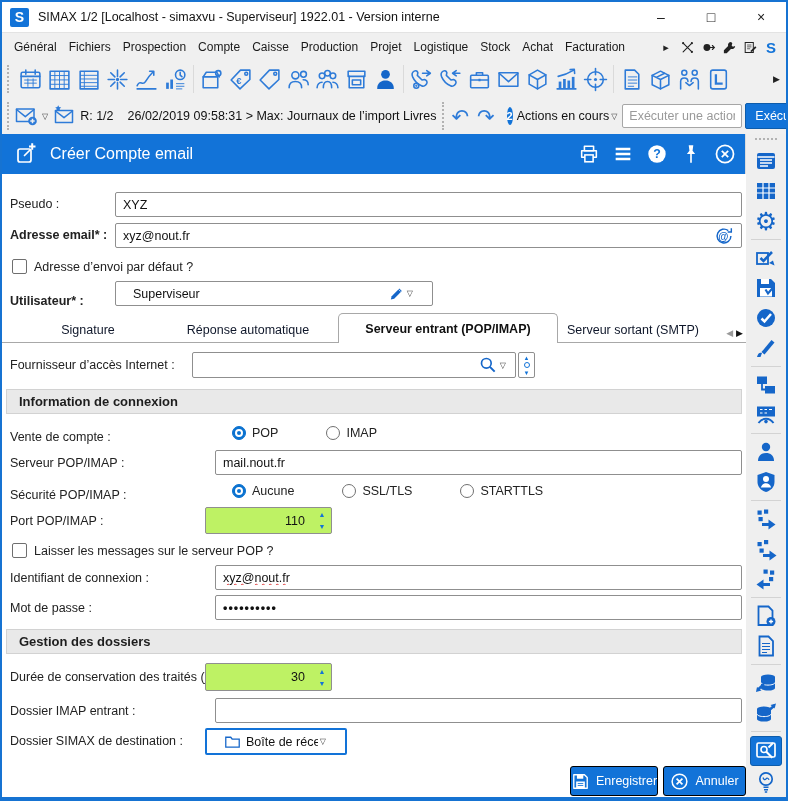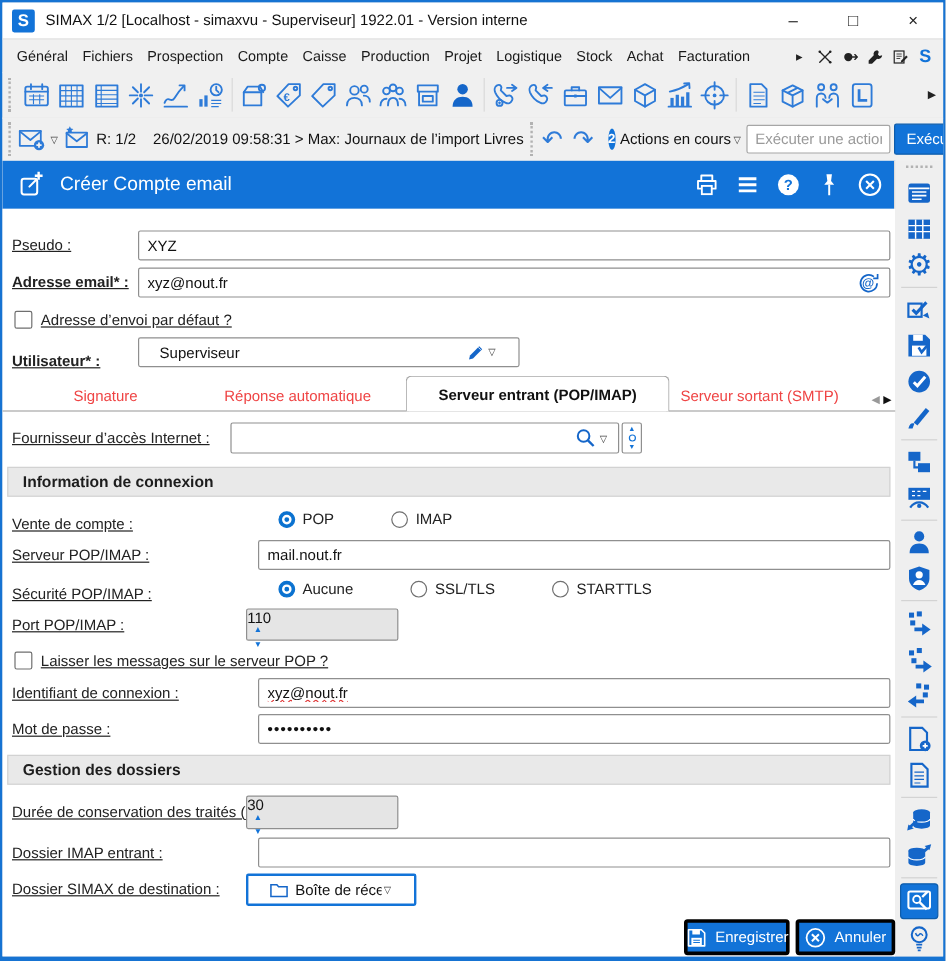--- a/index.html
+++ b/index.html
@@ -53,58 +53,58 @@
   
   .sidebar{position:absolute;top:132px;right:0;width:40px;bottom:0;background:#efefef;border-left:1px solid #dcdcdc;
            display:flex;flex-direction:column;align-items:center;padding-top:4px;}
   .sb-handle{width:22px;height:4px;border-top:2px dotted #b2b2b2;margin-bottom:3px;}
   .sb-icon{width:30px;height:28px;display:flex;align-items:center;justify-content:center;margin:1px 0;flex:0 0 auto;}
   .sb-icon svg{width:24px;height:24px;}
   .sb-icon.selected{background:#1273d8;border-radius:3px;border:1px solid #0d5cab;}
   .sb-sep{width:30px;height:1px;background:#d3d3d3;margin:3px 0;flex:0 0 auto;}
   
   .form{position:absolute;top:172px;left:0;width:744px;bottom:0;background:#fff;font-size:12.5px;color:#222;}
-  .lbl{position:absolute;left:8px;white-space:nowrap;text-decoration:underline;}
+  .lbl{position:absolute;left:8px;white-space:nowrap;}
   .b{font-weight:bold;}
   .inp{position:absolute;background:#fff;border:1px solid #8f8f8f;border-radius:2px;display:flex;align-items:center;
        padding:0 7px;color:#111;box-sizing:border-box;}
   .inp .val{flex:1;white-space:nowrap;overflow:hidden;}
   .misspell{text-decoration:underline;text-decoration-style:wavy;text-decoration-color:#e03c3c;text-decoration-thickness:1px;}
   .checkbox{position:absolute;width:15px;height:15px;background:#fff;border:1px solid #6f6f6f;border-radius:2px;box-sizing:border-box;}
   .icon16 svg{width:17px;height:17px;display:block;}
   .icon20 svg{width:20px;height:20px;display:block;}
   .section{position:absolute;left:4px;right:4px;height:25px;background:#e9e9e9;border:1px solid #d2d2d2;box-sizing:border-box;
            display:flex;align-items:center;padding-left:12px;font-weight:bold;font-size:13px;color:#1d1d1d;}
   
   .tabs{position:absolute;top:138px;left:0;right:0;height:30px;display:flex;align-items:flex-end;padding-left:16px;border-bottom:1px solid #a8a8a8;box-sizing:content-box;}
-  .tab{height:25px;display:flex;align-items:center;justify-content:center;color:#ef4444;white-space:nowrap;overflow:hidden;}
+  .tab{height:25px;display:flex;align-items:center;justify-content:center;color:#0f172a;white-space:nowrap;overflow:hidden;}
   .tab.active{height:29px;background:#fff;border:1px solid #a8a8a8;border-bottom:none;border-radius:5px 5px 0 0;
               font-weight:bold;margin-bottom:-1px;color:#111;}
   .tab-arrows{margin-left:auto;display:flex;align-items:center;gap:3px;padding:0 3px 4px 0;}
   .tab-arrow{font-size:9px;}
   
   .ropt{display:inline-flex;align-items:center;margin-right:16px;}
   .radio{width:14px;height:14px;border-radius:50%;border:1px solid #707070;box-sizing:border-box;margin-right:6px;position:relative;background:#fff;}
   .radio.sel{background:#0b72d0;border-color:#0b72d0;}
   .radio.sel::after{content:"";position:absolute;inset:2px;border:2px solid #fff;border-radius:50%;}
   .radio-row{position:absolute;display:flex;align-items:center;gap:32px;}
   
-  .spinbox{position:absolute;border:1px solid #8f8f8f;border-radius:2px;background:#e5e5e5;box-sizing:border-box;display:flex;align-items:flex-start;flex-direction:column;}
+  .spinbox{position:absolute;border:1px solid #8f8f8f;border-radius:2px;background:#bef264;box-sizing:border-box;display:flex;align-items:center;}
   .spinval{flex:1;text-align:right;padding-right:8px;color:#111;}
   .spinarrows{width:18px;display:flex;flex-direction:column;align-items:center;gap:5px;font-size:7px;color:#1273d8;line-height:1;}
   
   .combo{position:absolute;border:1px solid #8f8f8f;border-radius:2px;background:#fff;box-sizing:border-box;display:flex;align-items:center;padding:0 17px;}
   .combo .val{flex:1;white-space:nowrap;overflow:hidden;color:#111;}
   .kebab{position:absolute;width:17px;border:1px solid #8f8f8f;border-radius:2px;background:#fff;box-sizing:border-box;
          display:flex;flex-direction:column;align-items:center;justify-content:center;line-height:1;}
   .kebab .a{font-size:6px;color:#1273d8;}
   .kebab .d{width:4px;height:4px;border:1px solid #1273d8;border-radius:50%;margin:1.5px 0;}
   .folder-combo{border:2px solid #1273d8;}
   
-  .btn{position:absolute;height:30px;background:#1273d8;border:3px solid #000000;border-radius:3px;color:#fff;
+  .btn{position:absolute;height:30px;background:#1273d8;border:1px solid #000000;border-radius:3px;color:#fff;
        display:flex;align-items:center;justify-content:center;gap:6px;font-size:12.5px;box-sizing:border-box;}
   .btn svg{width:19px;height:19px;}
 </style>
 </head>
 <body>
 
 <div class="window">
 
   <div class="titlebar">
     <div class="logo">S</div>

